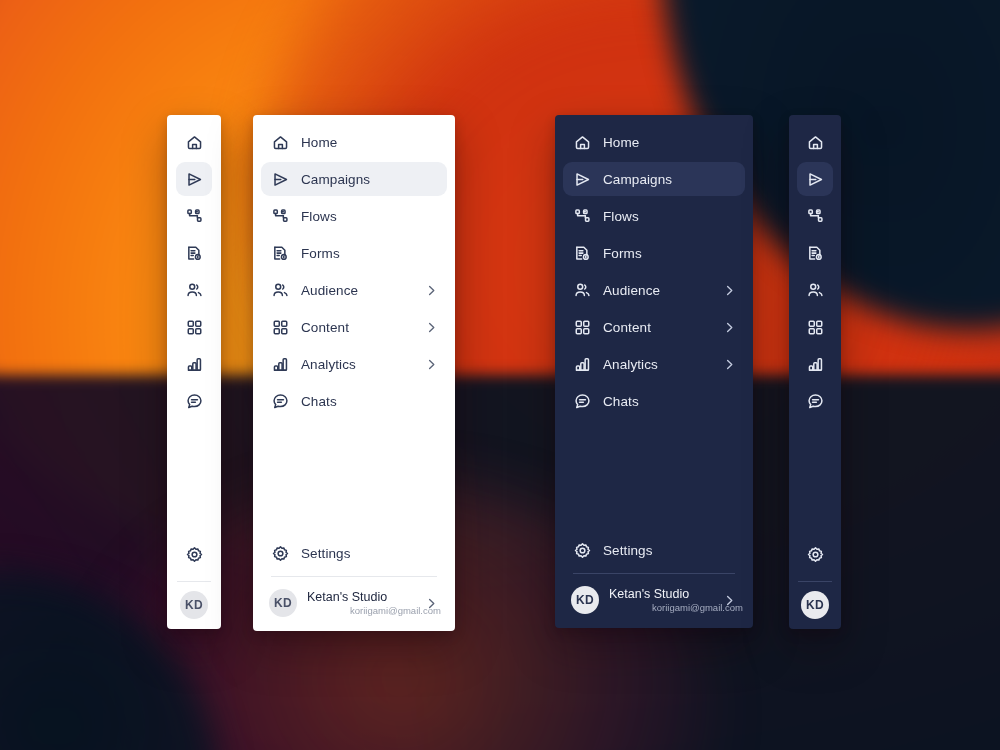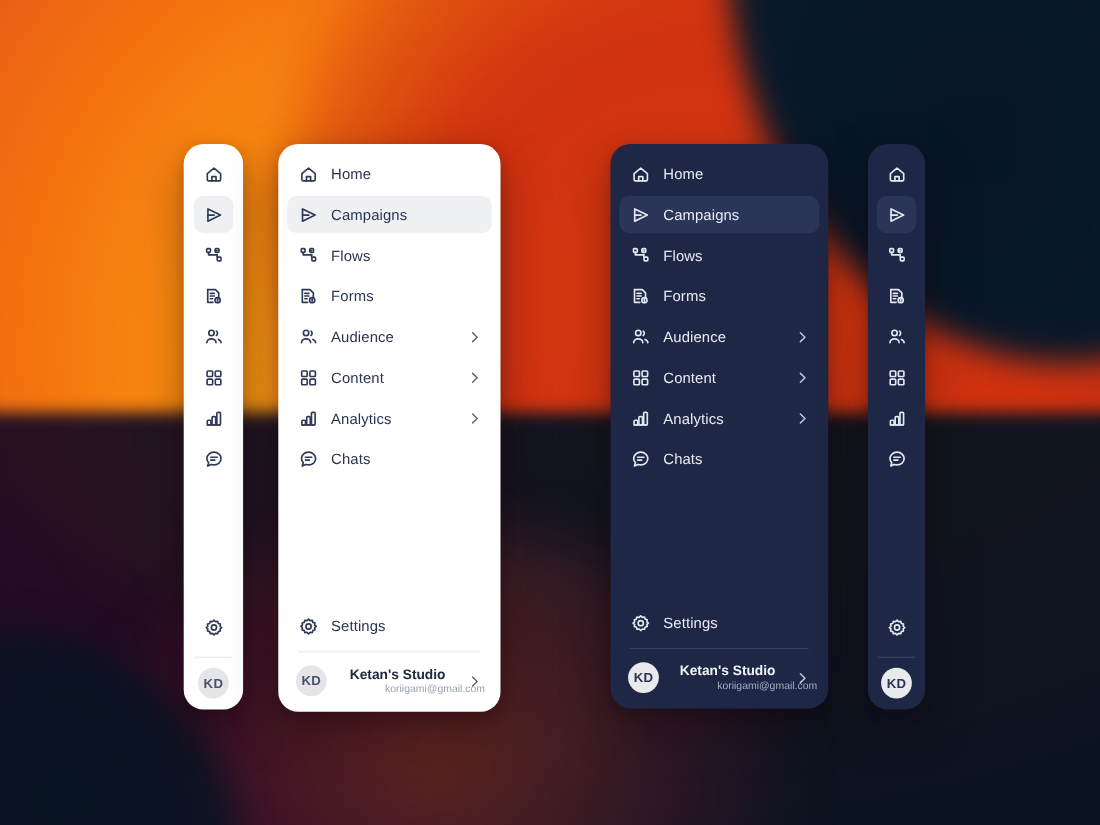--- a/index.html
+++ b/index.html
@@ -104,25 +104,24 @@
     border-radius: 50%;
     background: radial-gradient(ellipse at 64% 36%, #061320 0%, rgba(7,20,34,0.8) 44%, rgba(7,20,34,0) 74%);
     filter: blur(16px);
   }
 
   
   #panels { position: absolute; inset: 0; }
 
   .panel {
     position: absolute;
-    border-radius: 18px;
+    border-radius: 4px;
     display: flex;
     flex-direction: column;
     box-shadow: 0 18px 44px rgba(20,4,10,0.34), 0 4px 12px rgba(20,4,10,0.2);
-    margin-top: 16px;
   }
   .panel.light { background: #ffffff; }
   .panel.dark  { background: #1e2745; }
 
   
   #rail-light  { left: 167px; top: 115px; width: 54px;  height: 514px; }
   #menu-light  { left: 253px; top: 115px; width: 202px; height: 516px; }
   #menu-dark   { left: 555px; top: 115px; width: 198px; height: 513px; }
   #rail-dark   { left: 789px; top: 115px; width: 52px;  height: 514px; }
 
@@ -184,21 +183,21 @@
     border-radius: 50%;
     display: flex; align-items: center; justify-content: center;
     font-size: 12px;
     font-weight: bold;
     letter-spacing: 0.3px;
   }
   .light .avatar { background: #e4e5e9; color: #4a5168; }
   .dark  .avatar { background: #e9eaee; color: #2b3450; }
 
   .acct-txt { display: flex; flex-direction: column; line-height: 1.18; min-width: 0; }
-  .acct-name  { font-size: 12.5px; font-weight: bold; white-space: nowrap; text-align: center; }
+  .acct-name  { font-size: 12.5px; font-weight: normal; white-space: nowrap; }
   .acct-email { font-size: 9.5px; white-space: nowrap; padding-left: 43px; }
   .light .acct-name  { color: #202840; }
   .light .acct-email { color: #9aa0ad; }
   .dark  .acct-name  { color: #f1f3f8; }
   .dark  .acct-email { color: #a6adc1; }
   .acct .chev { margin-left: auto; width: 12px; height: 12px; display:flex; align-items:center; justify-content:center; }
 
   
   .rail-top { padding: 10px 0 0 0; display: flex; flex-direction: column; align-items: center; }
   .rail-bottom { margin-top: auto; padding: 0 0 10px 0; display: flex; flex-direction: column; align-items: center; }

